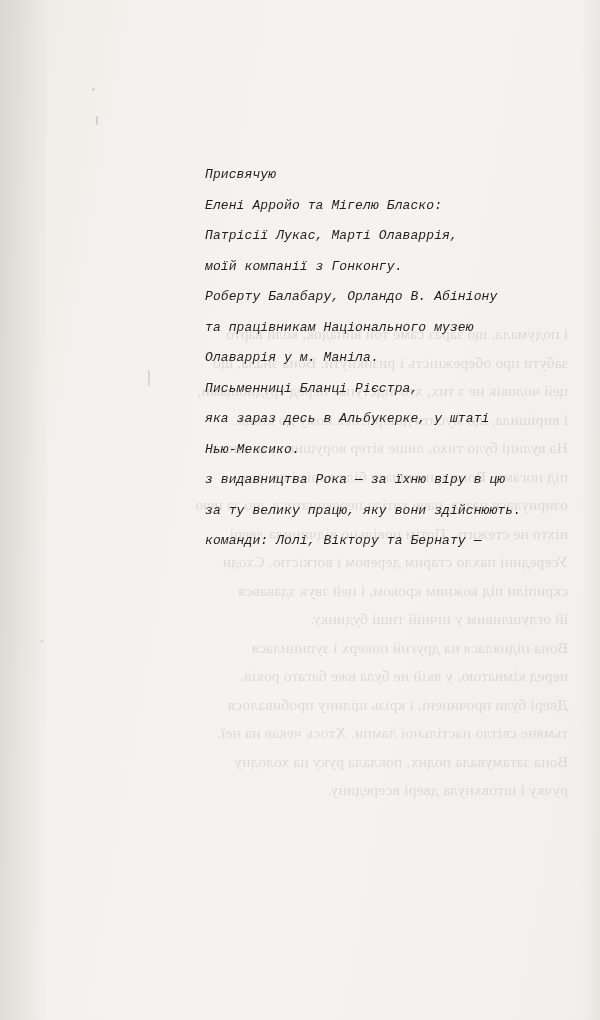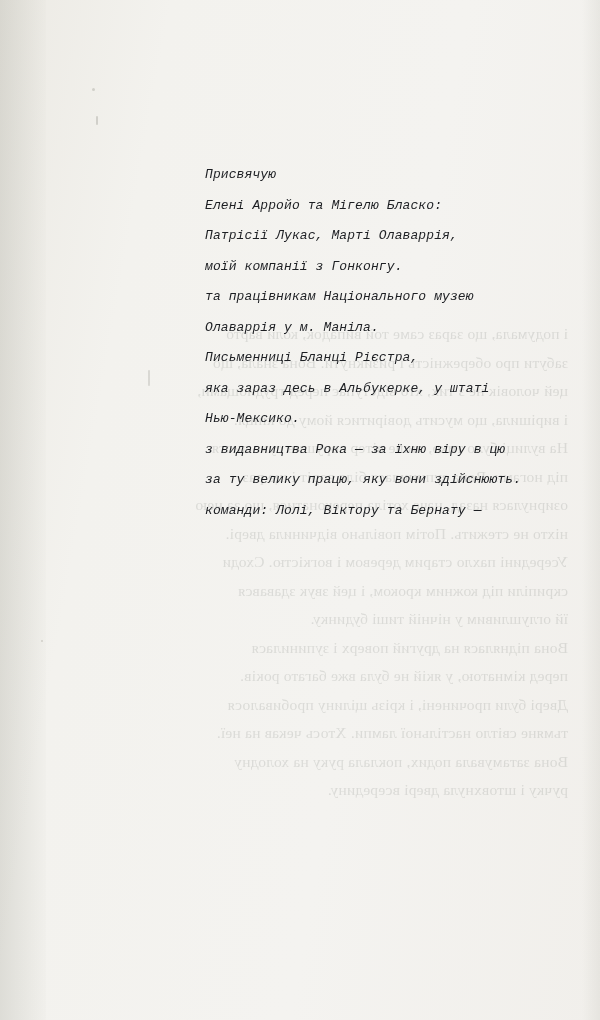--- a/index.html
+++ b/index.html
@@ -114,20 +114,21 @@
     </div>
 
   <div class="dedication" id="dedication">
       <div class="blk">
         <span class="ln">Присвячую</span>
         <span class="ln">Елені Арройо та Мігелю Бласко:</span>
         <span class="ln">Патрісії Лукас, Марті Олаваррія,</span>
         <span class="ln">моїй компанії з Гонконгу.</span>
       </div>
       <div class="blk">
+        <span class="ln">Роберту Балабару, Орландо В. Абініону</span>
         <span class="ln">та працівникам Національного музею</span>
         <span class="ln">Олаваррія у м. Маніла.</span>
       </div>
       <div class="blk">
         <span class="ln">Письменниці Бланці Рієстра,</span>
         <span class="ln">яка зараз десь в Альбукерке, у штаті</span>
         <span class="ln">Нью-Мексико.</span>
       </div>
       <div class="blk">
       </div>

